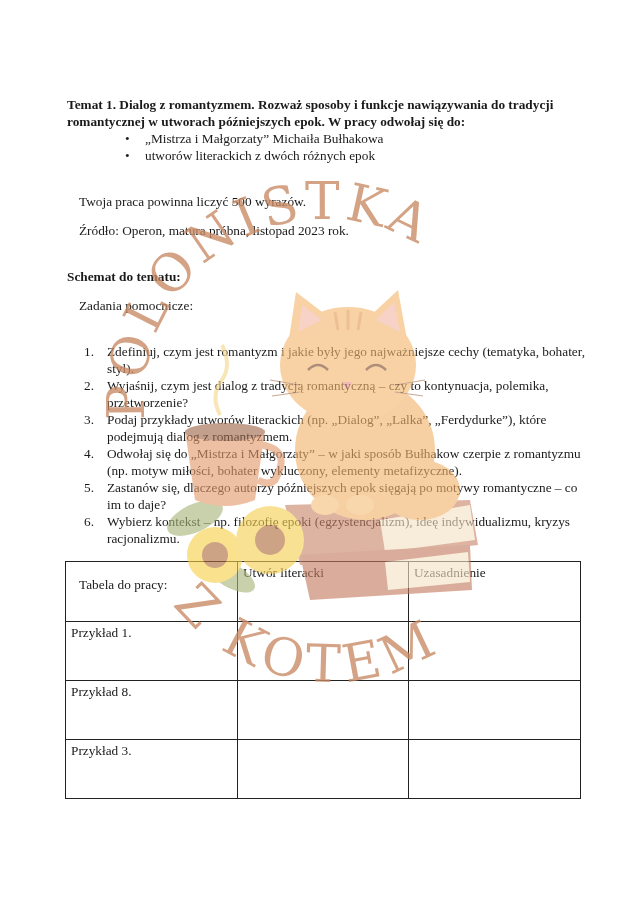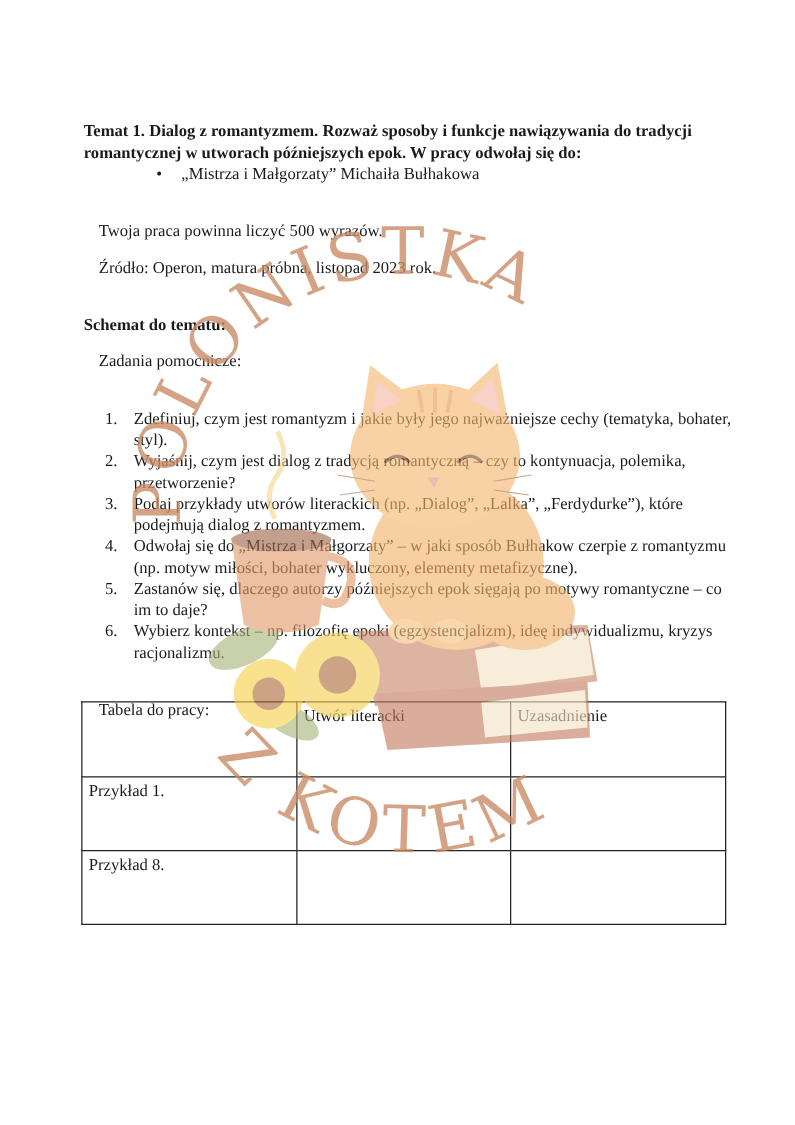--- a/index.html
+++ b/index.html
@@ -33,20 +33,21 @@
   .illus { opacity: 0.62; }
 </style>
 </head>
 <body>
 
 <div class="page">
   <div class="content">
     <p class="title">Temat 1. Dialog z romantyzmem. Rozważ sposoby i funkcje nawiązywania do tradycji romantycznej w utworach późniejszych epok. W pracy odwołaj się do:</p>
     <ul class="bullets">
       <li>„Mistrza i Małgorzaty” Michaiła Bułhakowa</li>
+      <li>utworów literackich z dwóch różnych epok</li>
     </ul>
     <div class="gap"></div>
     <p class="para">Twoja praca powinna liczyć  500 wyrazów.</p>
     <p class="para">Źródło: Operon, matura próbna, listopad 2023 rok.</p>
     <div class="gap"></div>
     <p class="section-title">Schemat do tematu:</p>
     <p class="para">Zadania pomocnicze:</p>
     <div class="gap"></div>
     <ol class="tasks">
       <li><span class="num">1.</span><span>Zdefiniuj, czym jest romantyzm i jakie były jego najważniejsze cechy (tematyka, bohater, styl).</span></li>
@@ -72,20 +73,25 @@
       <td>Utwór literacki</td>
       <td>Uzasadnienie</td>
     </tr>
     <tr>
       <td>Przykład 1.</td>
       <td></td>
       <td></td>
     </tr>
     <tr>
       <td>Przykład 8.</td>
+      <td></td>
+      <td></td>
+    </tr>
+    <tr>
+      <td>Przykład 3.</td>
       <td></td>
       <td></td>
     </tr>
   </tbody>
     </table>
 
   <svg class="watermark" viewBox="0 0 636 900" xmlns="http://www.w3.org/2000/svg">
     <defs>
       <path id="arcTop" d="M 145 420 A 180 180 0 0 1 505 380"></path>
       <path id="arcBottom" d="M 170 600 A 200 200 0 0 0 485 610"></path>

